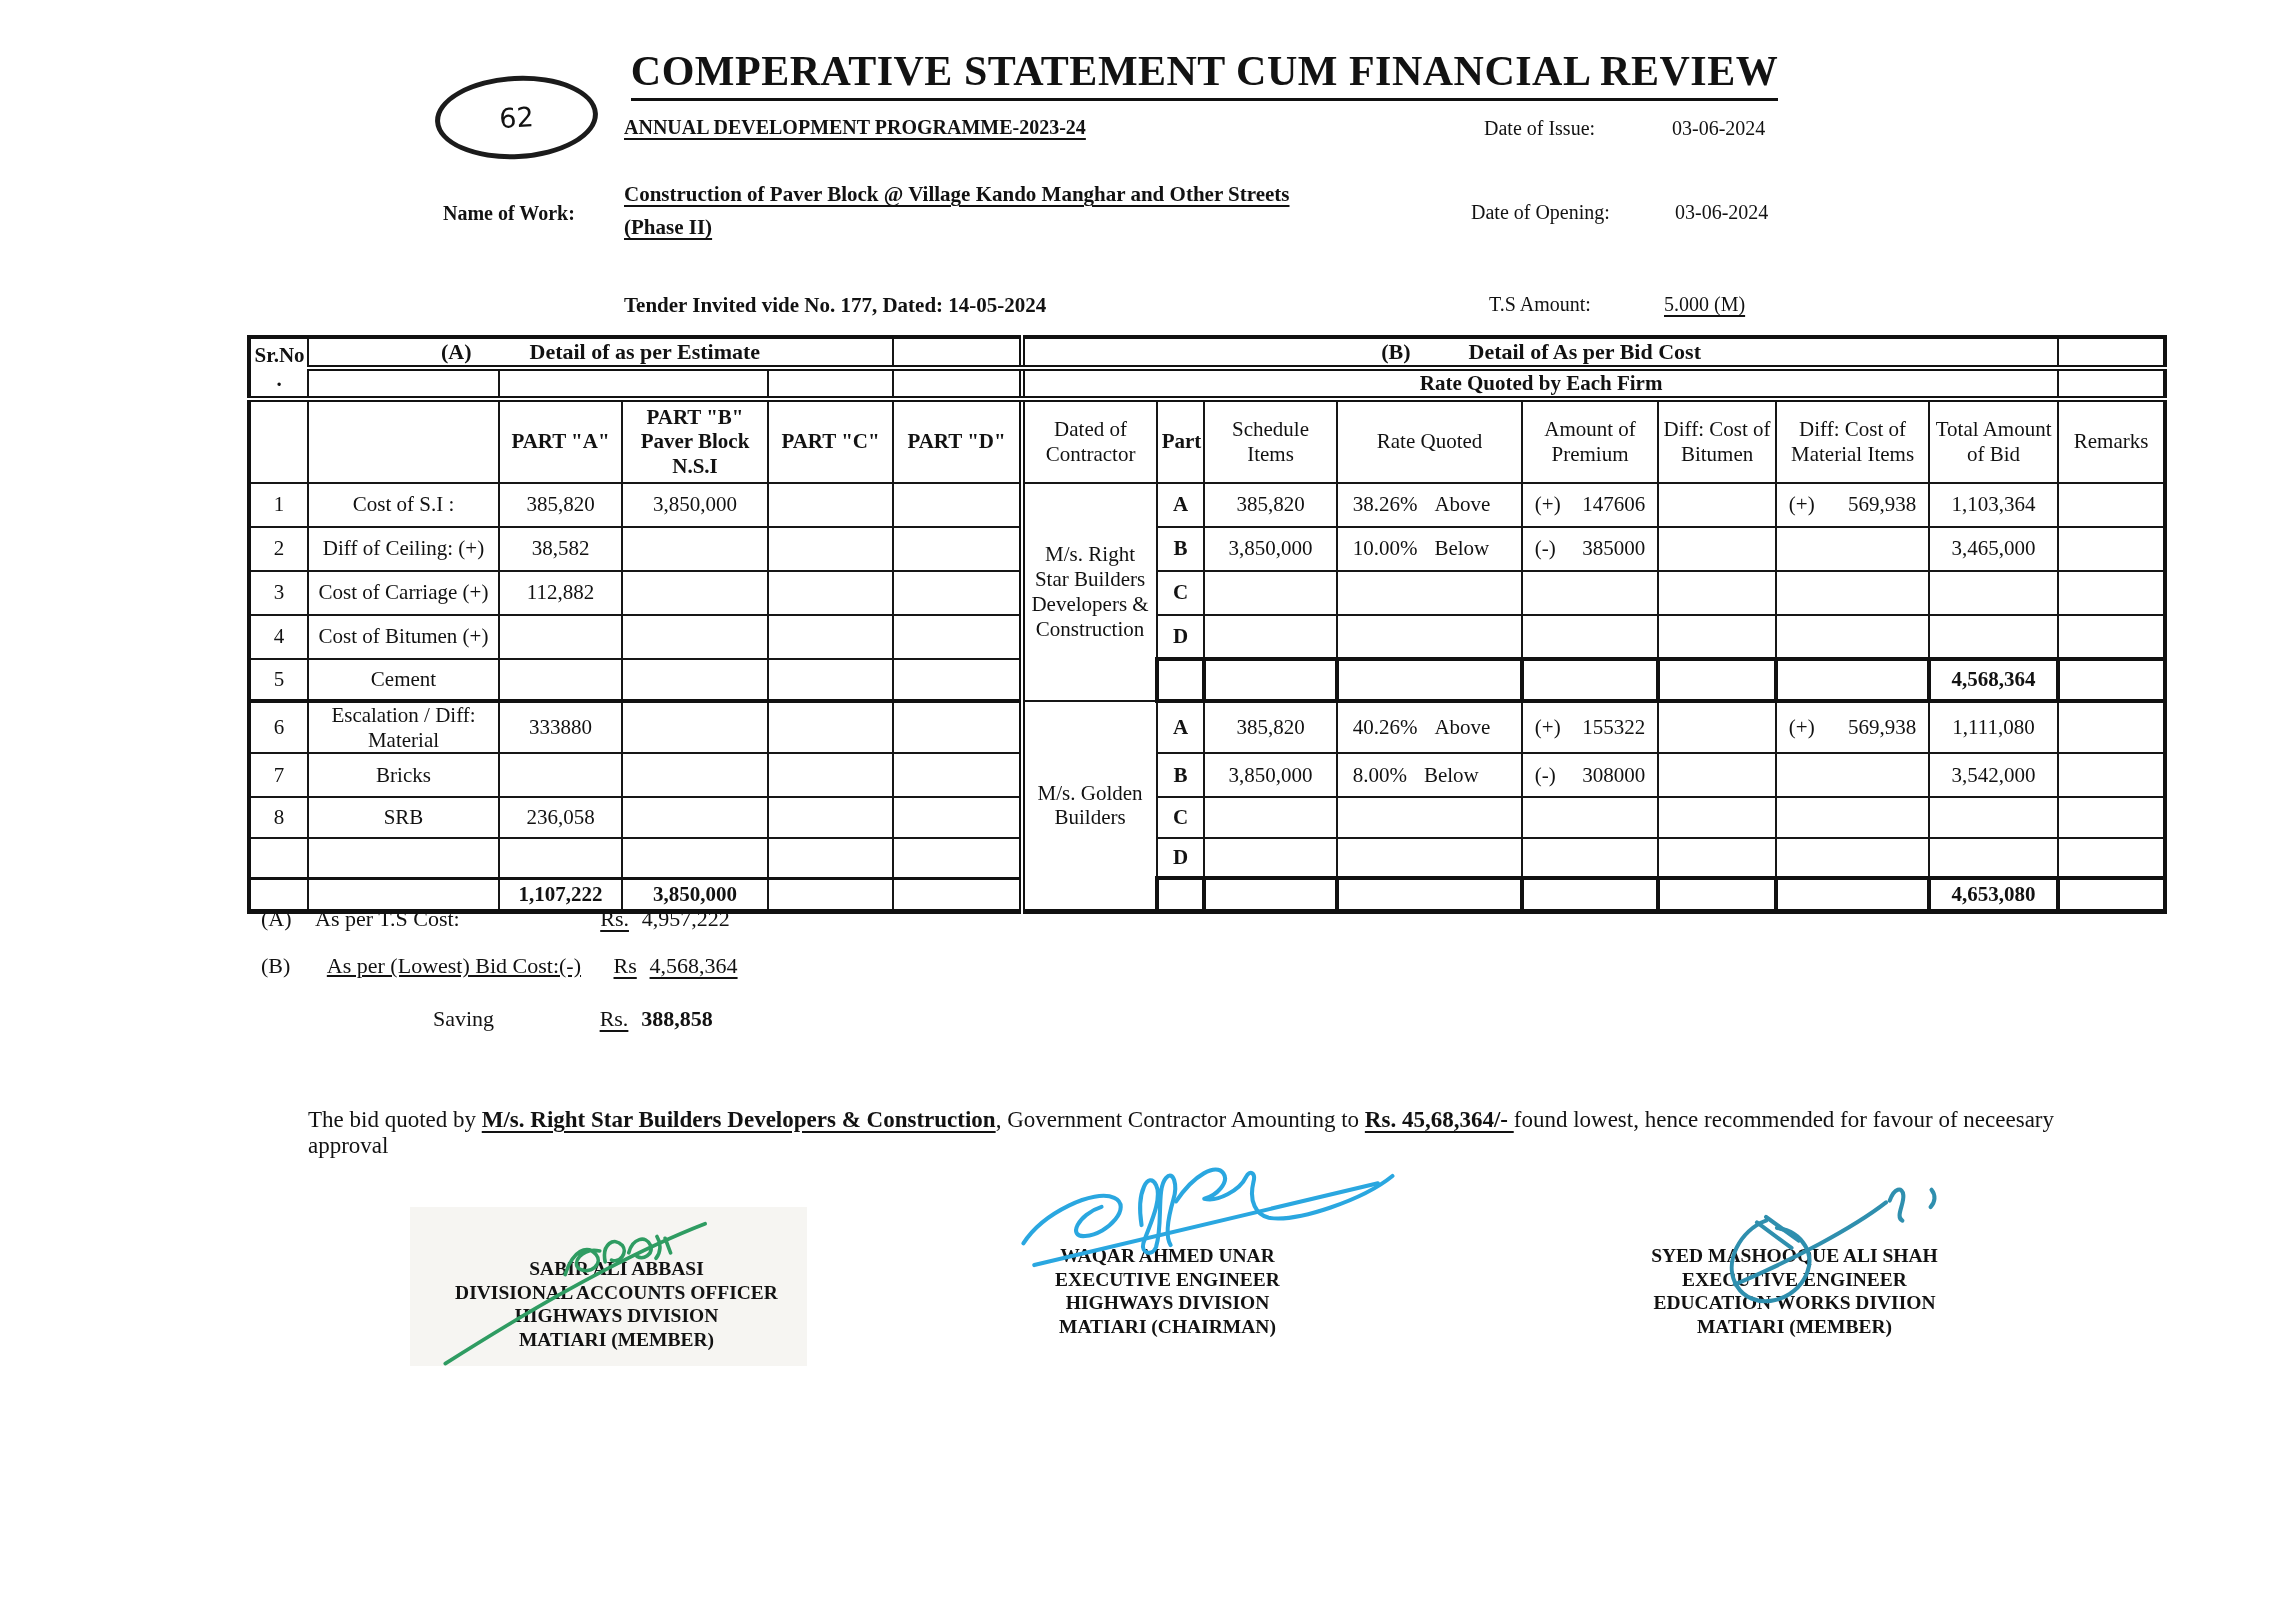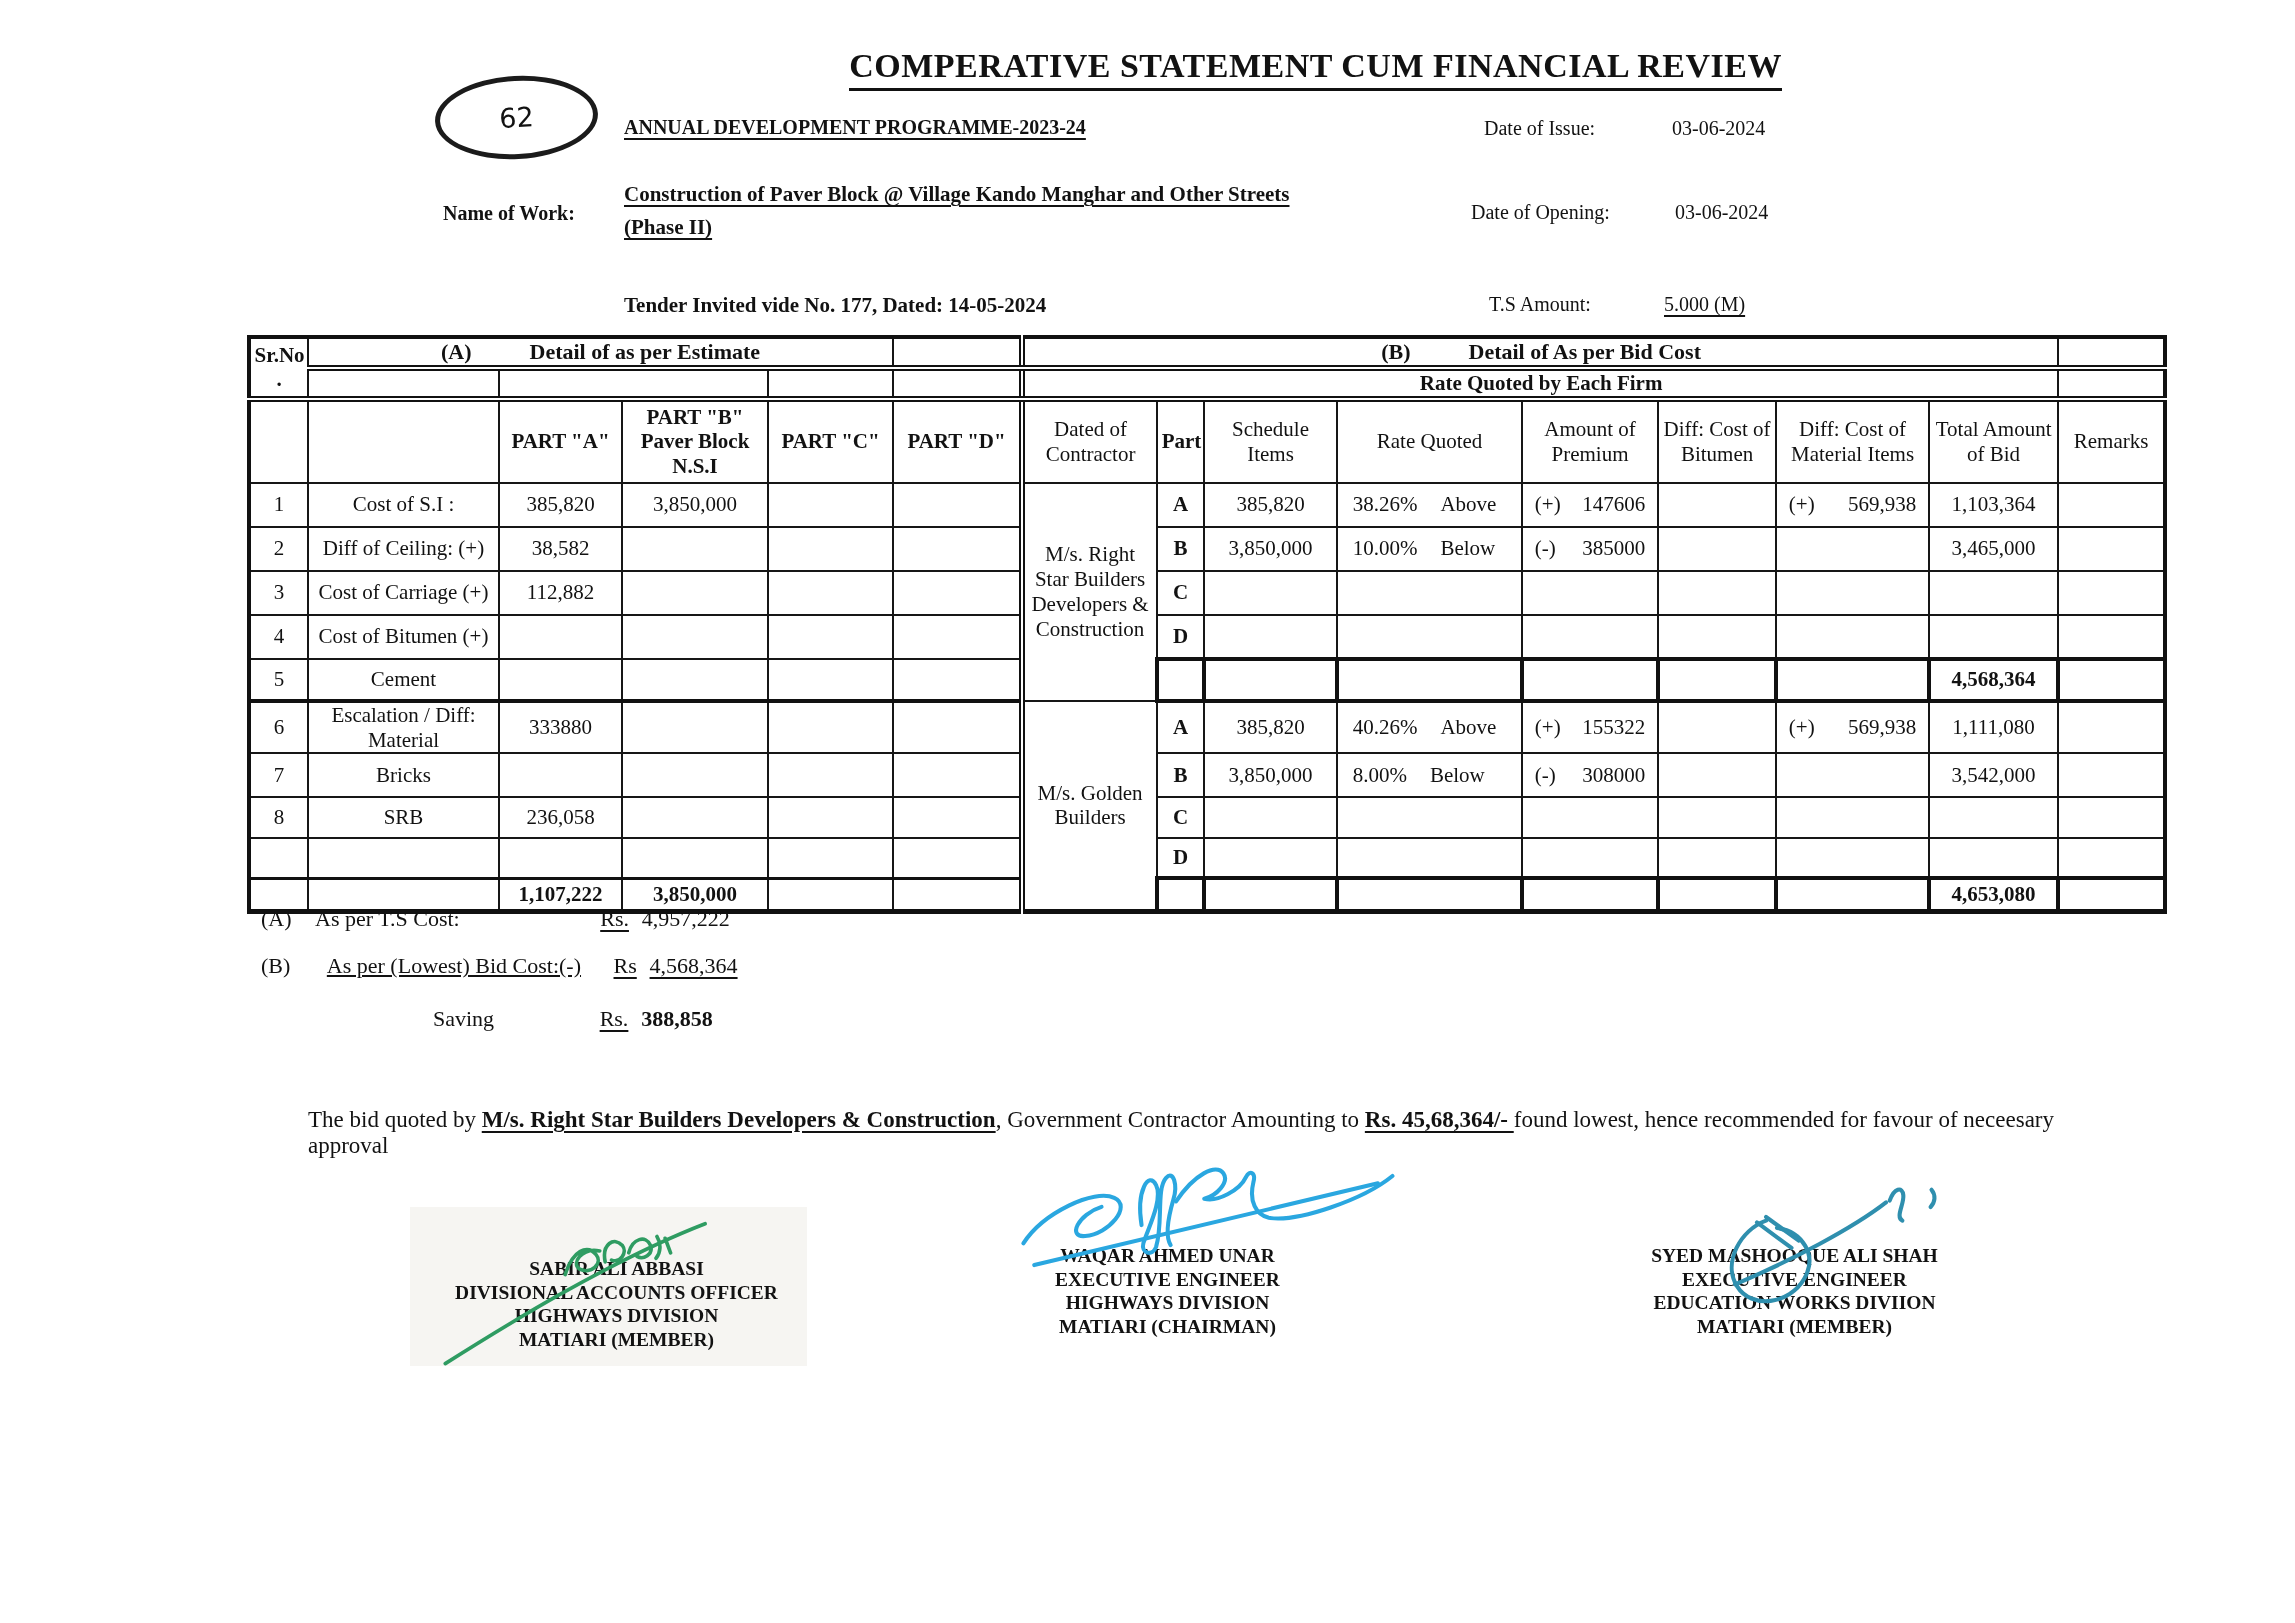--- a/index.html
+++ b/index.html
@@ -6,21 +6,21 @@
   .page{position:relative;width:2296px;height:1624px;background:#ffffff;
         font-family:"Liberation Serif","DejaVu Serif",serif;color:#121212;overflow:hidden;}
   .abs{position:absolute;}
   .b{font-weight:bold;}
   .u{text-decoration:underline;text-decoration-thickness:2.3px;text-underline-offset:3.6px;}
 
   
   .circle{left:435px;top:76px;width:153px;height:73px;border:5.5px solid #1b1b1b;border-radius:50%;
           display:flex;align-items:center;justify-content:center;font-family:"DejaVu Sans",sans-serif;
           font-size:27px;transform:rotate(-3deg);}
-  .title{left:627px;top:47px;width:1155px;text-align:right;font-size:34px;font-weight:bold;letter-spacing:0.5px;}
+  .title{left:627px;top:47px;width:1155px;text-align:center;font-size:42px;font-weight:bold;letter-spacing:0.5px;}
   .title span{display:inline-block;border-bottom:3.6px solid #111;padding-bottom:2.7px;}
   .meta{font-size:20px;}
 
   
   .tblwrap{left:247px;top:335px;}
   table.cmp{border-collapse:collapse;table-layout:fixed;width:1917px;border:4.5px solid #111;border-bottom:5.5px solid #111;}
   .cmp td{border:2.7px solid #161616;padding:0 3.6px;text-align:center;vertical-align:middle;
           font-size:21px;line-height:1.18;overflow:hidden;}
   tr.h1{height:31px;} tr.h2{height:19px;} tr.h3{height:84px;}
   tr.h1 td, tr.h2 td{border-bottom:6.4px double #111;}
@@ -31,21 +31,21 @@
   .banner{font-weight:bold;font-size:22px;}
   .colhead{font-size:21px;}
   .bL{border-left:6.4px double #111 !important;}
   .tot{border:4.5px solid #111 !important;}
   .item{text-align:left;padding-left:8.2px;font-size:20px;}
   .smallitem{font-size:17.3px;line-height:1.12;}
   .num{font-size:22px;}
   .contractor{font-size:21px;line-height:1.4;padding:0 4.5px;}
   .srno{font-weight:bold;font-size:21px;line-height:1.2;}
   .sv{display:flex;justify-content:space-between;align-items:center;padding:0 8.2px;font-size:21px;}
-  .rv{display:flex;gap:23px;padding-left:11px;font-size:21px;}
+  .rv{display:flex;gap:17px;padding-left:11px;font-size:21px;}
 
   
   .sum{font-size:22px;}
   .rec{left:308px;top:1107px;width:1755px;font-size:23px;}
 
   
   .sigblock{width:473px;text-align:center;font-size:19.5px;font-weight:bold;line-height:23.6px;}
   .scanbox{left:410px;top:1207px;width:397px;height:159px;background:#f6f5f2;}
   svg.ink{position:absolute;pointer-events:none;}
 </style>

